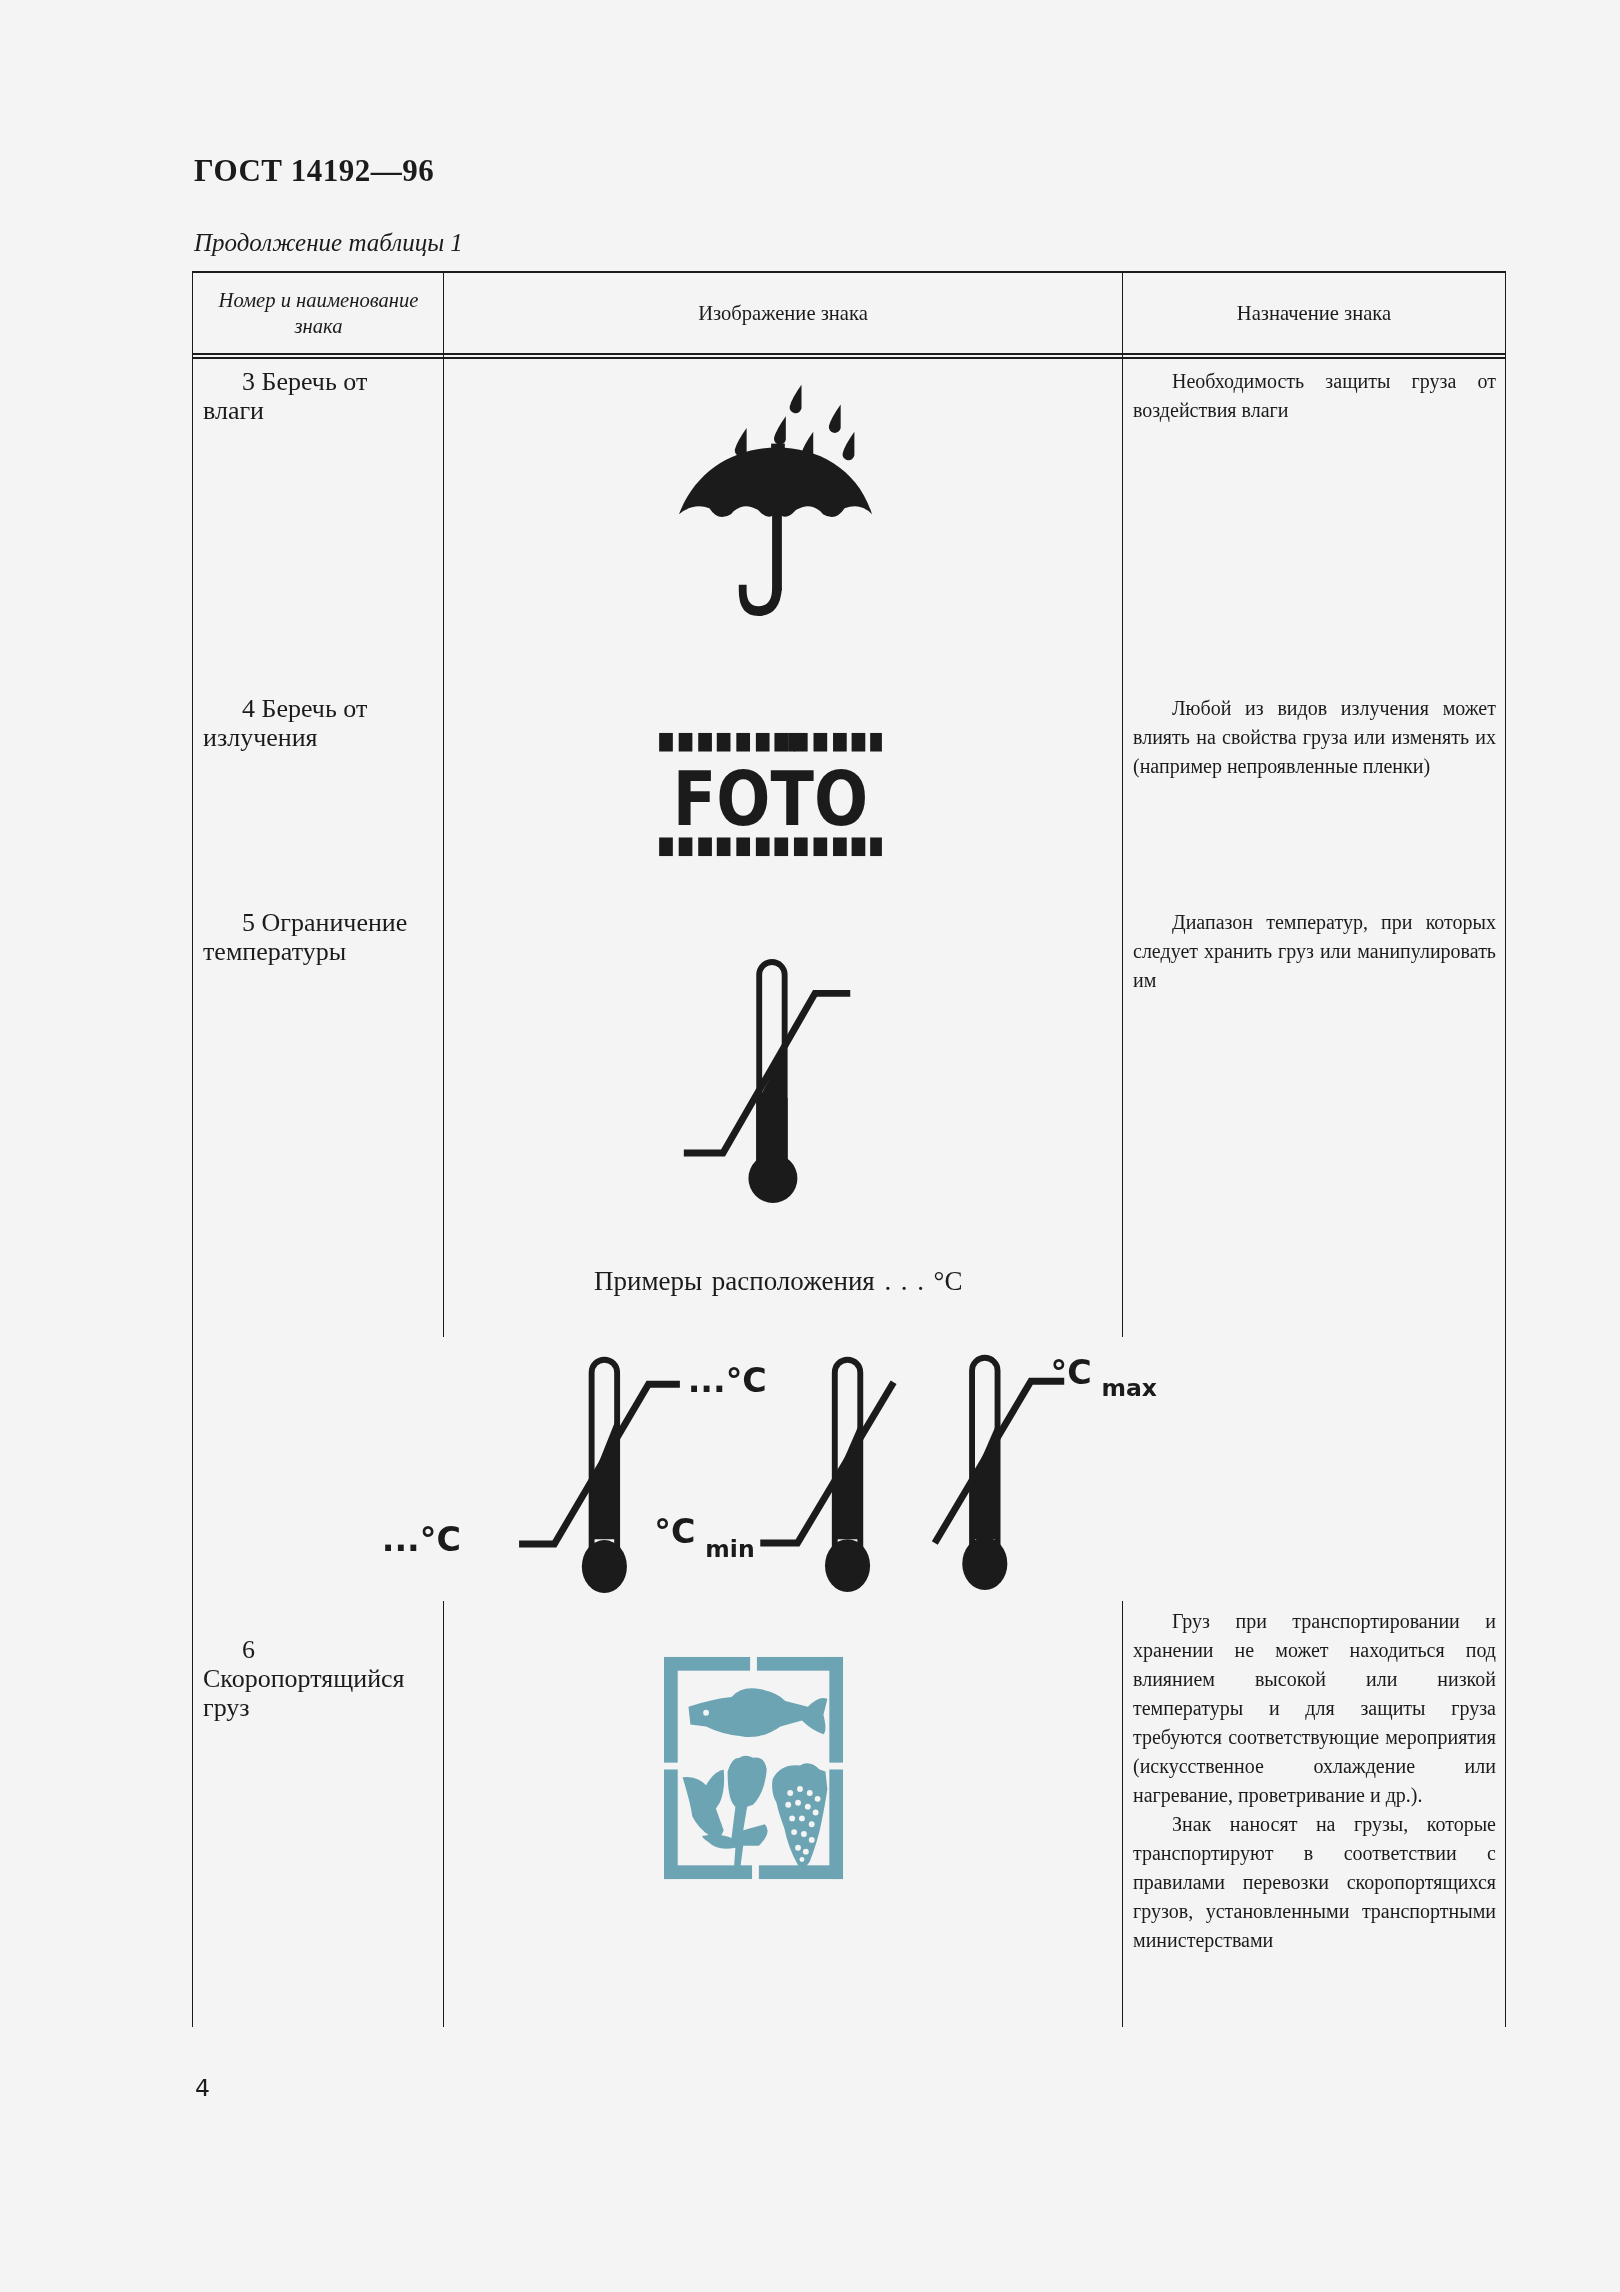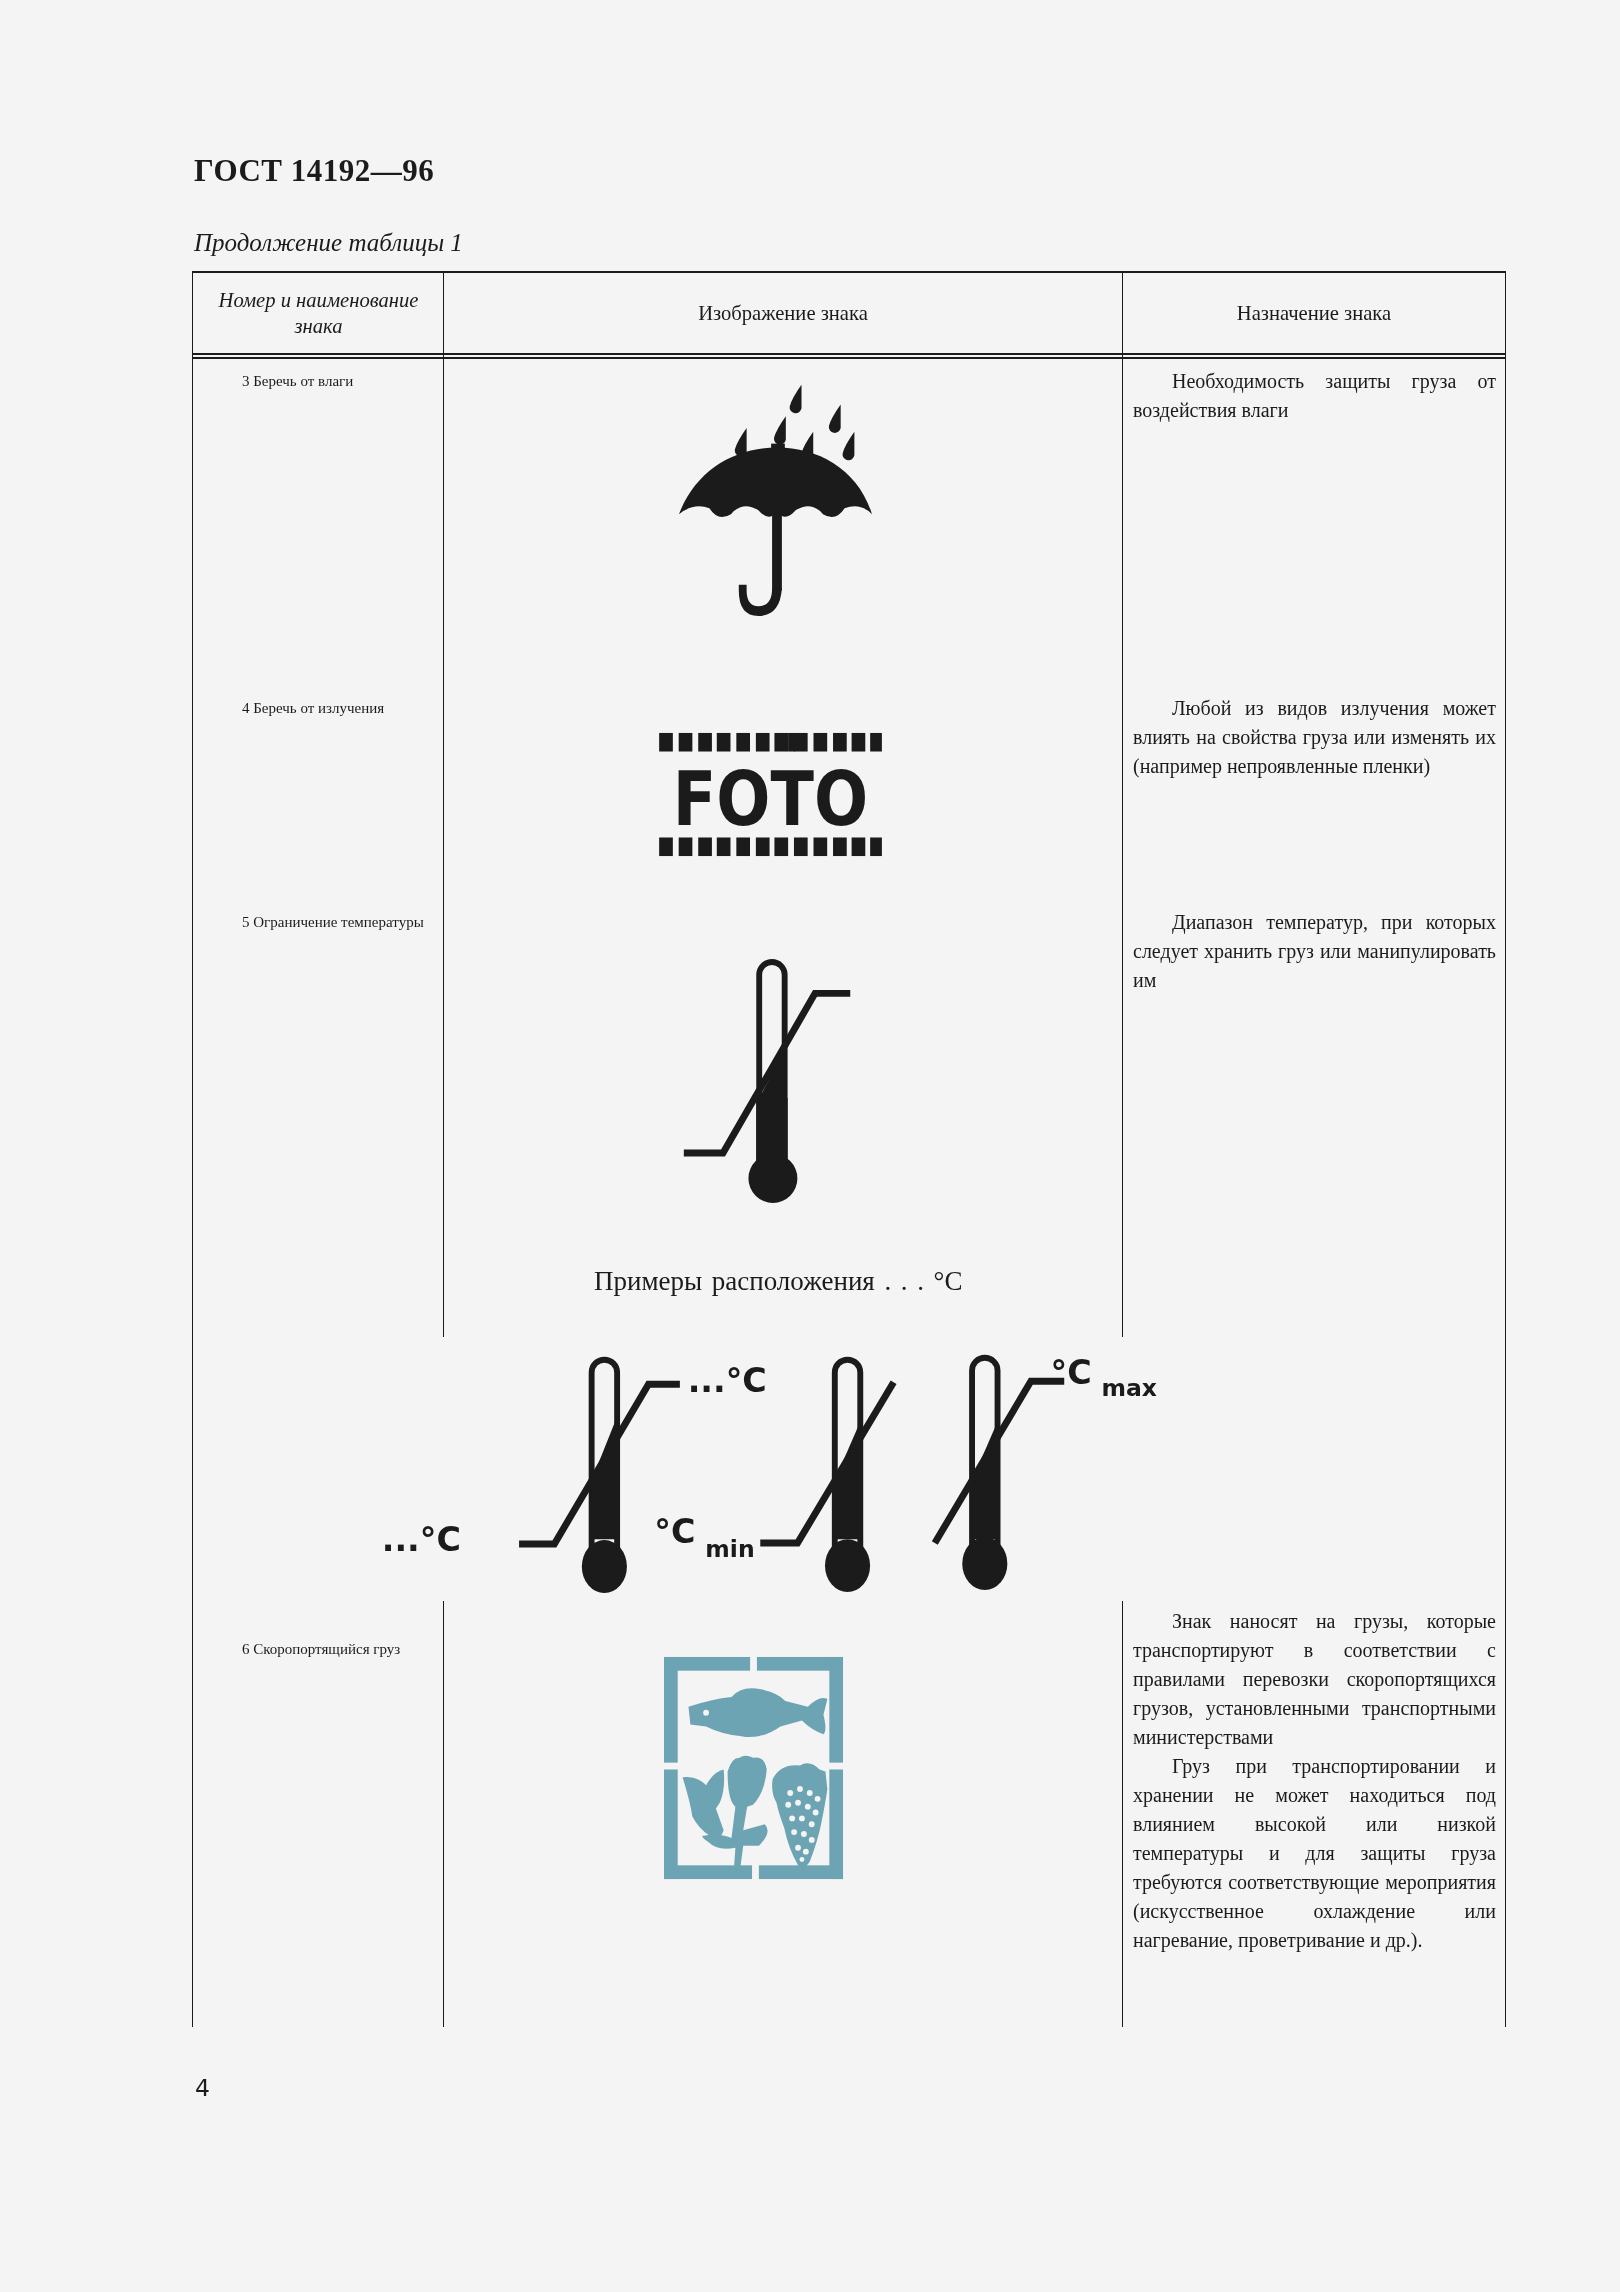--- a/index.html
+++ b/index.html
@@ -6,21 +6,21 @@
   body { width:1620px; height:2293px; background:#f4f4f4; position:relative; overflow:hidden;
          font-family:"Liberation Serif","DejaVu Serif",serif; color:#1b1b1b; }
   .abs { position:absolute; }
   .title { left:194px; top:153px; font-size:31px; font-weight:bold; letter-spacing:0.5px; }
   .subtitle { left:194px; top:229px; font-size:25px; font-style:italic; }
   .hline { position:absolute; height:0; border-top:2px solid #1b1b1b; }
   .vline { position:absolute; width:0; border-left:1.5px solid #1b1b1b; }
   .th { position:absolute; font-size:20.6px; text-align:center; line-height:25.5px; display:flex; align-items:center; justify-content:center; }
   .cell-text { position:absolute; font-size:20px; line-height:29px; }
   .cell-text p { margin:0; text-align:justify; text-indent:39px; }
-  .name-text { position:absolute; font-size:15px; line-height:29px; }
+  .name-text { position:absolute; font-size:26px; line-height:29px; }
   .name-text p { margin:0; text-indent:39px; }
   .caption { left:594px; top:1266px; font-size:27px; word-spacing:2.9px; }
   .pagenum { left:195px; top:2074px; font-size:23.5px; font-family:"DejaVu Sans",sans-serif; }
   svg { position:absolute; overflow:visible; }
   .mono-label { font-family:"DejaVu Sans","Liberation Sans",sans-serif; font-weight:bold; fill:#1b1b1b; }
 </style>
 </head>
 <body>
 
 <div class="abs title">ГОСТ 14192—96</div>
@@ -151,22 +151,22 @@
       <path d="M574 204 L672 39 L706 39" stroke="#1b1b1b" stroke-width="7" fill="none"></path>
       <text x="692" y="42" class="mono-label" font-size="34">°C</text>
       <text x="744" y="54" class="mono-label" font-size="24">max</text>
     </g>
   </svg>
 
   <div class="name-text" style="left:203px; top:1607px; width:227px;margin-top:28px;">
       <p>6  Скоропортящийся груз</p>
     </div>
   <div class="cell-text" style="left:1133px; top:1607px; width:363px;">
+    <p>Груз при транспортировании и хранении не может находиться под влиянием высокой или низкой температуры и для защиты груза требуются соответствующие мероприятия (искусственное охлаждение или нагревание, проветривание и др.).</p>
     <p style="text-align-last:left;">Знак наносят на грузы, которые транспортируют в соответствии с правилами перевозки скоропортящихся грузов, установленными транспортными министерствами</p>
-    <p>Груз при транспортировании и хранении не может находиться под влиянием высокой или низкой температуры и для защиты груза требуются соответствующие мероприятия (искусственное охлаждение или нагревание, проветривание и др.).</p>
   </div>
   <svg style="left:663px; top:1656px;" width="182" height="225" viewBox="0 0 186 230">
     <g fill="#6ca4b4">
 
       <rect x="1" y="1" width="88" height="14"></rect>
         <rect x="96" y="1" width="88" height="14"></rect>
       <rect x="1" y="214" width="90" height="14"></rect>
         <rect x="98" y="214" width="86" height="14"></rect>
       <rect x="1" y="1" width="14" height="108"></rect>
         <rect x="1" y="116" width="14" height="112"></rect>

